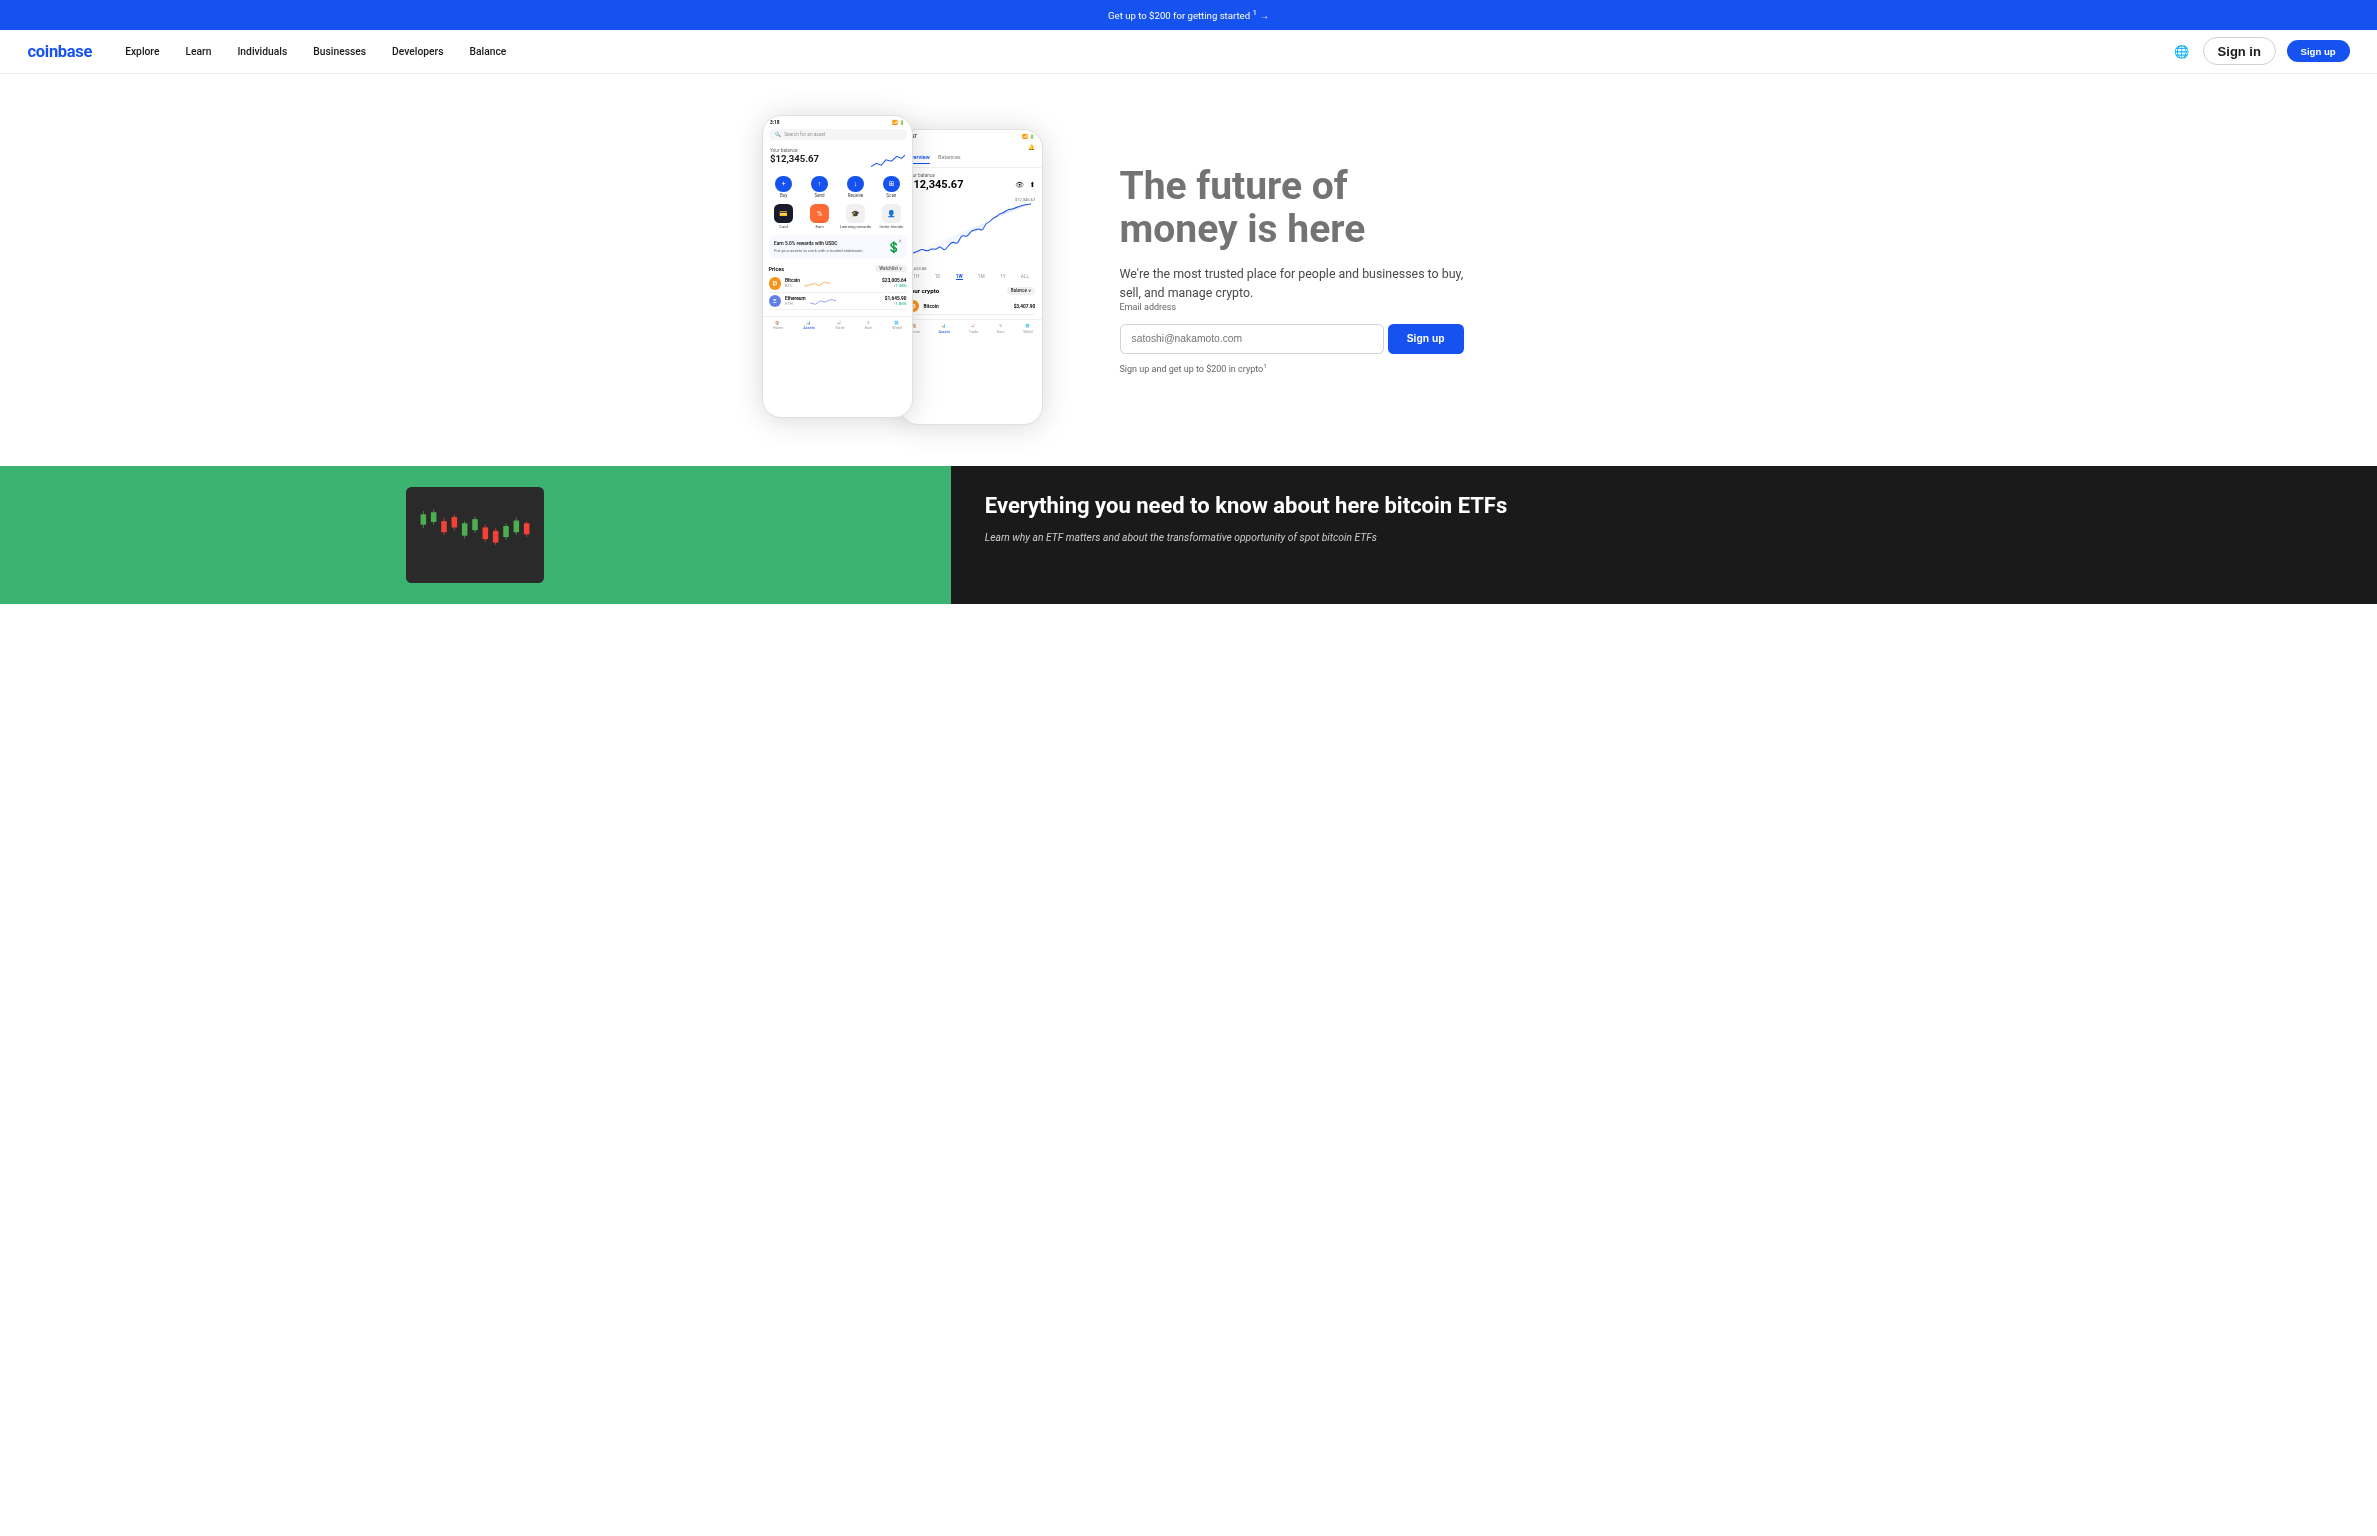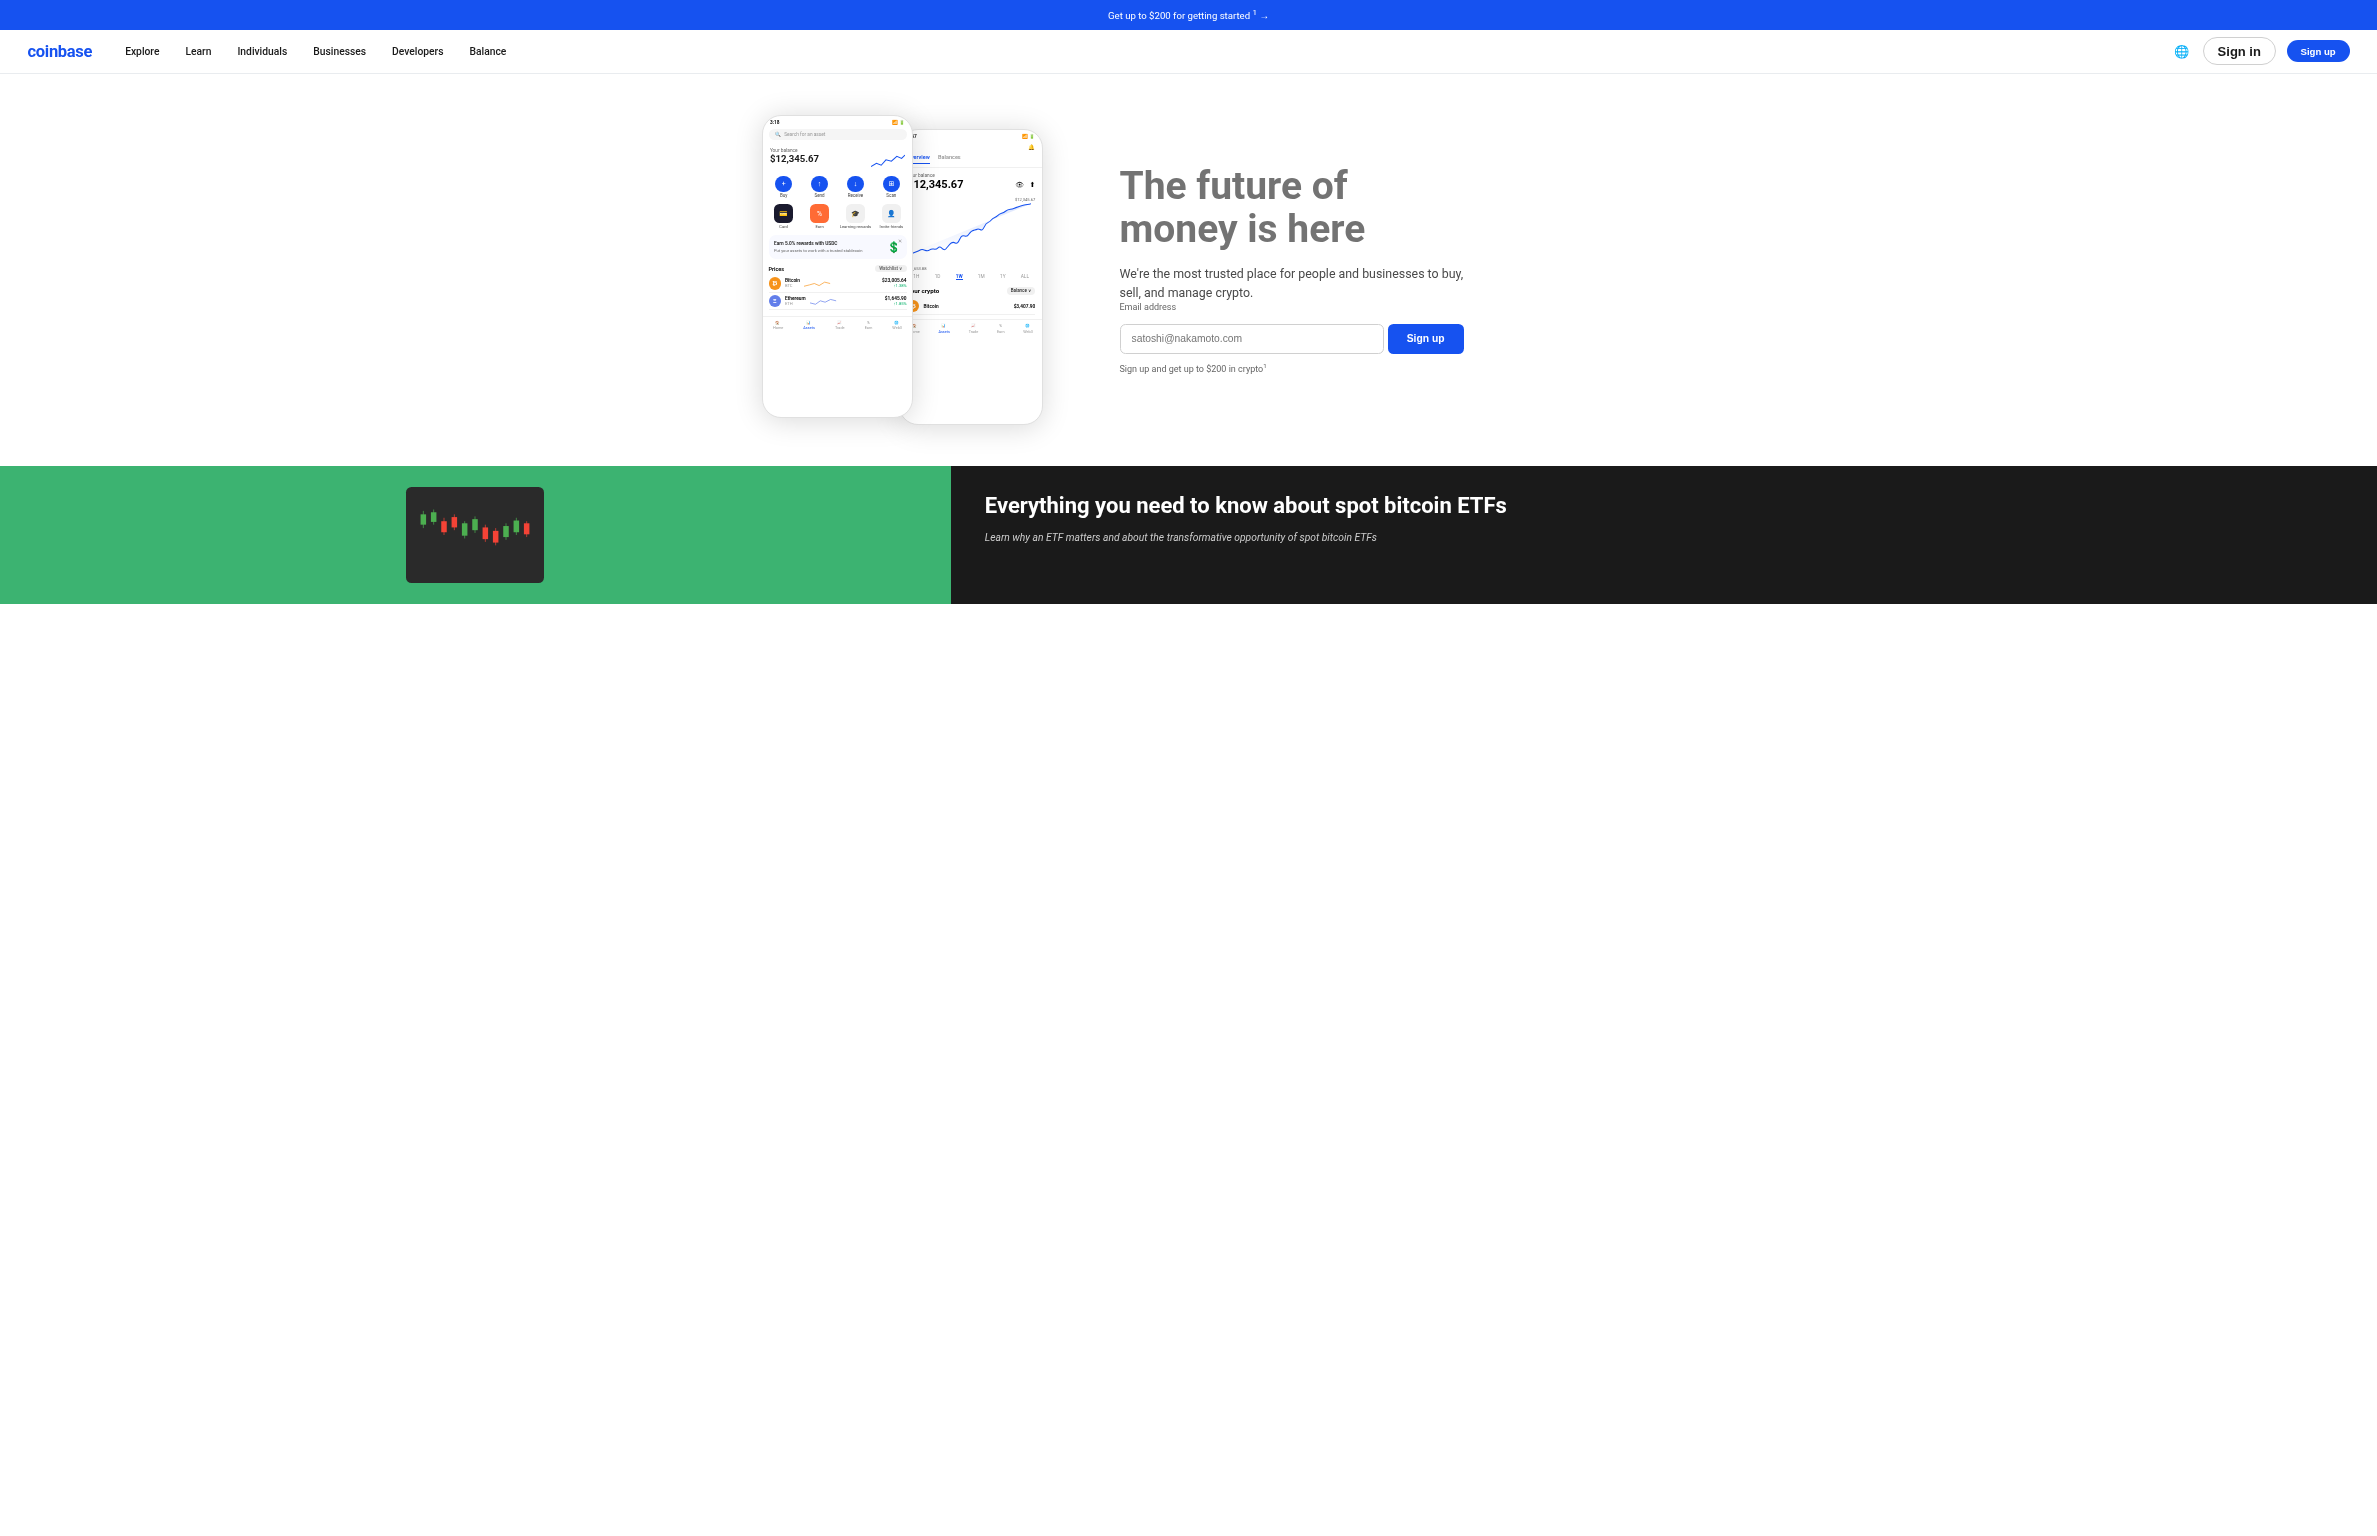--- a/index.html
+++ b/index.html
@@ -751,17 +751,17 @@
         <rect x="131" y="42" width="8" height="16" fill="#4CAF50"></rect>
         <line x1="150" y1="30" x2="150" y2="55" stroke="#4CAF50" stroke-width="1"></line>
         <rect x="146" y="34" width="8" height="17" fill="#4CAF50"></rect>
         <line x1="165" y1="35" x2="165" y2="58" stroke="#F44336" stroke-width="1"></line>
         <rect x="161" y="38" width="8" height="16" fill="#F44336"></rect>
       </svg>
 
     </div>
   </div>
   <div class="bottom-right">
-    <h2 class="bottom-title">Everything you need to know about spot bitcoin ETFs</h2>
+    <h2 class="bottom-title">Everything you need to know about here bitcoin ETFs</h2>
     <p class="bottom-subtitle">Learn why an ETF matters and about the transformative opportunity of spot bitcoin ETFs</p>
   </div>
 </div>
 
 
 </body></html>

